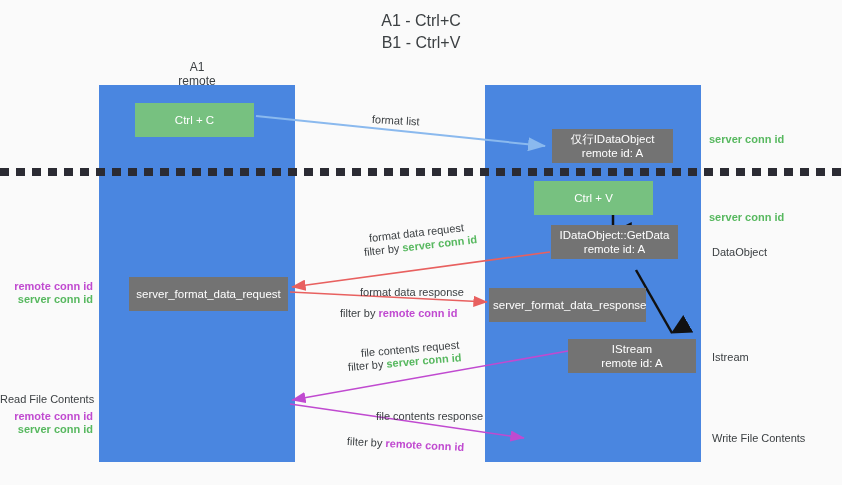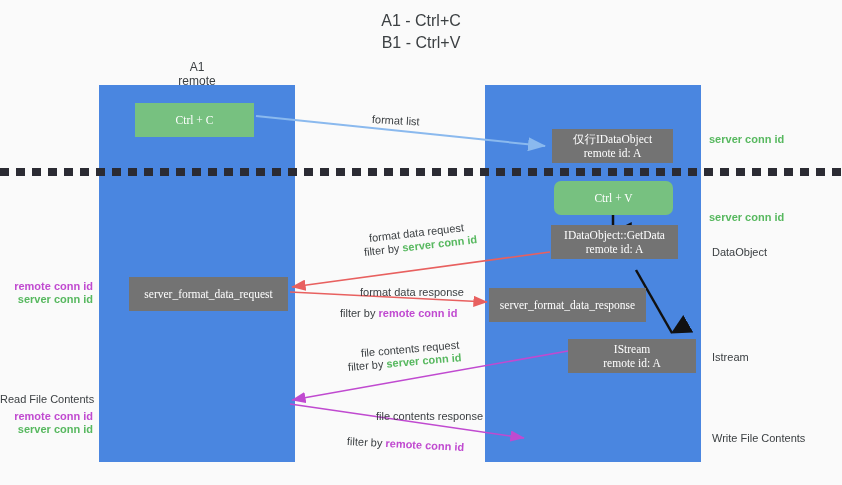--- a/index.html
+++ b/index.html
@@ -53,21 +53,20 @@
   .node {
     box-sizing: border-box;
     display: flex;
     align-items: center;
     justify-content: center;
     text-align: center;
     color: #ffffff;
     font-size: 11.5px;
     line-height: 14px;
     padding: 17px 4px;
-    font-family: Liberation Serif, serif;
   }
   .node.green { background: #77c180; }
   .node.orange { background: #737373; }
   .node .inner { width: 100%; }
   .node .l2 { display: block; }
 
   
   .divider {
     left: 0; top: 168px;
     width: 842px;
@@ -156,21 +155,21 @@
     </span>
   </div>
 
   <div class="abs node orange" style="left:552px; top:129px; width:121px; height:29px;">
     <span class="inner">
       <span>仅行IDataObject</span>
       <span class="l2">remote id: A</span>
     </span>
   </div>
 
-  <div class="abs node green" style="left:554px; top:181px; width:119px; height:26px;border-radius:7px;">
+  <div class="abs node green" style="left:534px; top:181px; width:119px; height:26px;">
     <span class="inner">
       <span>Ctrl + V</span>
     </span>
   </div>
 
   <div class="abs node orange" style="left:551px; top:225px; width:127px; height:32px;">
     <span class="inner">
       <span>IDataObject::GetData</span>
       <span class="l2">remote id: A</span>
     </span>

